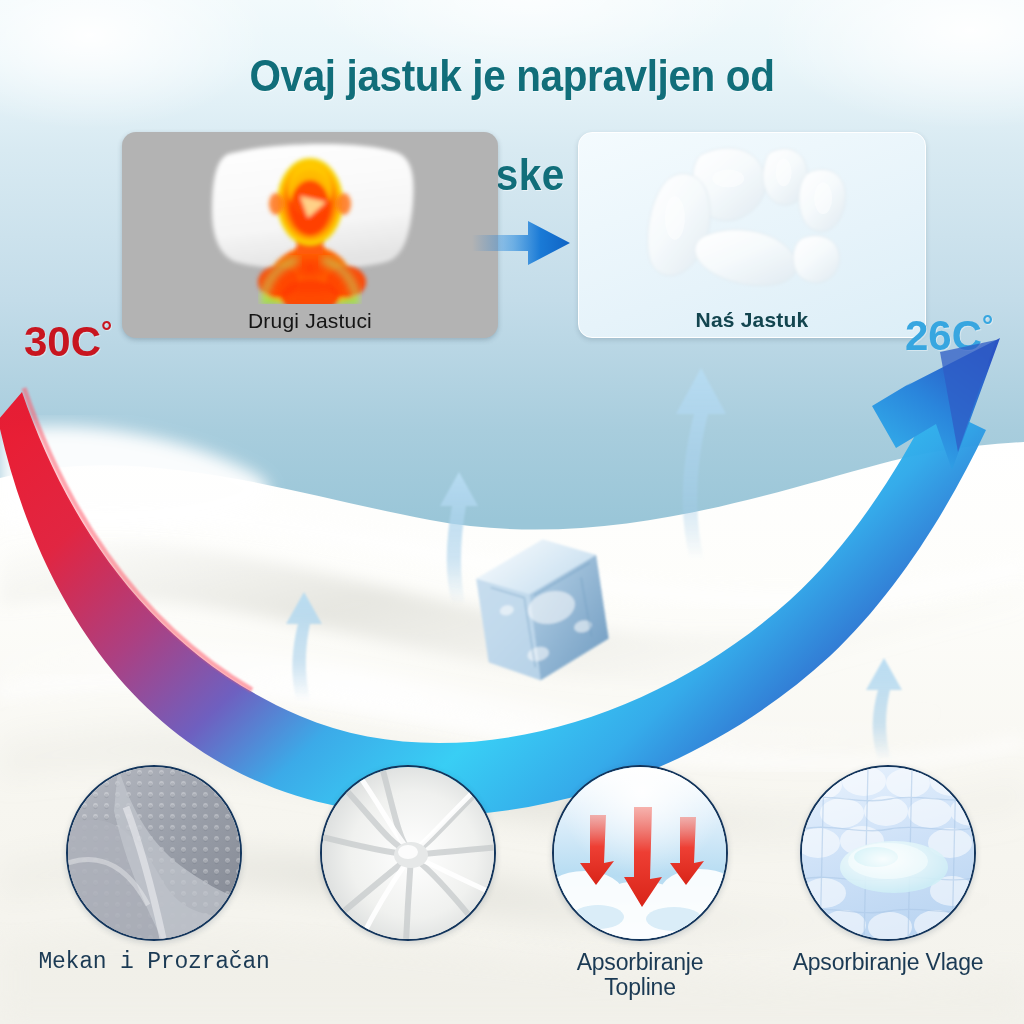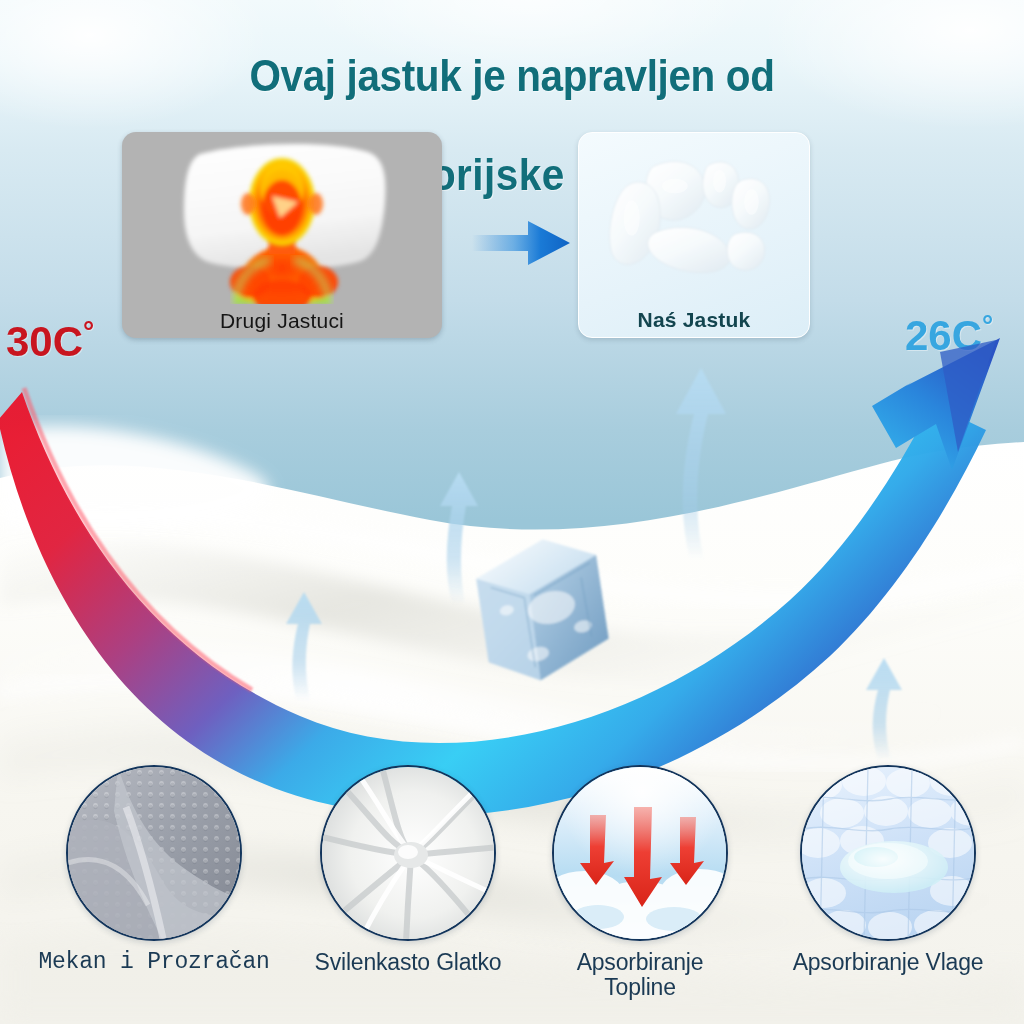--- a/index.html
+++ b/index.html
@@ -54,26 +54,26 @@
   }
   #title .l2 { letter-spacing:0.5px; }
 
   
   .panel {
     position:absolute;
     border-radius:14px;
     overflow:hidden;
   }
   #panel-left {
-    left:122px; top:132px; width:320px; height:206px;
+    left:122px; top:132px; width:376px; height:206px;
     background:#b3b3b3;
     box-shadow:0 2px 5px rgba(40,60,75,.25);
   }
   #panel-right {
-    left:578px; top:132px; width:232px; height:206px;
+    left:578px; top:132px; width:348px; height:206px;
     background:linear-gradient(160deg,#f4fbfe 0%,#e6f3fa 60%,#dceef7 100%);
     border:1px solid #ffffff;
     box-shadow:0 2px 5px rgba(40,60,75,.18);
   }
   .panel-caption {
     position:absolute; left:0; right:0; bottom:5px;
     text-align:center;
     font-size:21px;
     letter-spacing:.2px;
   }
@@ -89,21 +89,21 @@
   }
   #compare-arrow svg { display:block; width:100%; height:100%; }
 
   
   .temp {
     position:absolute;
     font-weight:bold;
     font-size:42px;
     line-height:1;
   }
-  #temp-hot { left:6px;  top:318px; color:#c8151f; text-shadow:1px 1px 0 rgba(255,255,255,.4);text-align:right; }
+  #temp-hot { left:24px;  top:318px; color:#c8151f; text-shadow:1px 1px 0 rgba(255,255,255,.4);text-align:right; }
   #temp-cold{ left:896px; top:312px; color:#37a6e0; text-shadow:1px 1px 0 rgba(255,255,255,.4);margin-left:9px; }
   .temp .deg { font-size:28px; vertical-align:super; }
 
   
   #flow-layer { position:absolute; left:0; top:0; width:1024px; height:1024px; }
   #flow-layer svg { display:block; width:1024px; height:1024px; }
 
   
   .feature {
     position:absolute;
@@ -463,21 +463,20 @@
         <g fill="none" stroke="#ffffff" stroke-width="5" opacity=".9">
           <path d="M34,4 C62,44 74,70 88,84"></path>
           <path d="M150,26 C118,58 102,76 90,86"></path>
           <path d="M170,126 C130,108 104,94 90,89"></path>
           <path d="M40,170 C62,126 80,102 88,90"></path>
         </g>
         <ellipse cx="89" cy="88" rx="17" ry="13" fill="#e6e8e8"></ellipse>
         <ellipse cx="86" cy="85" rx="10" ry="7" fill="#fcfcfc"></ellipse>
       </svg>
     </div>
-    <div class="cap">Svilenkasto Glatko</div>
   </div>
 
   <div class="feature" id="feature-3">
     <div class="disc">
       <svg viewBox="0 0 176 176" aria-hidden="true">
         <defs>
           <linearGradient id="quiltG" x1="0" y1="0" x2="0.3" y2="1">
             <stop offset="0%" stop-color="#e8f2fd"></stop>
             <stop offset="52%" stop-color="#cfe2f8"></stop>
             <stop offset="100%" stop-color="#bcd6f2"></stop>

